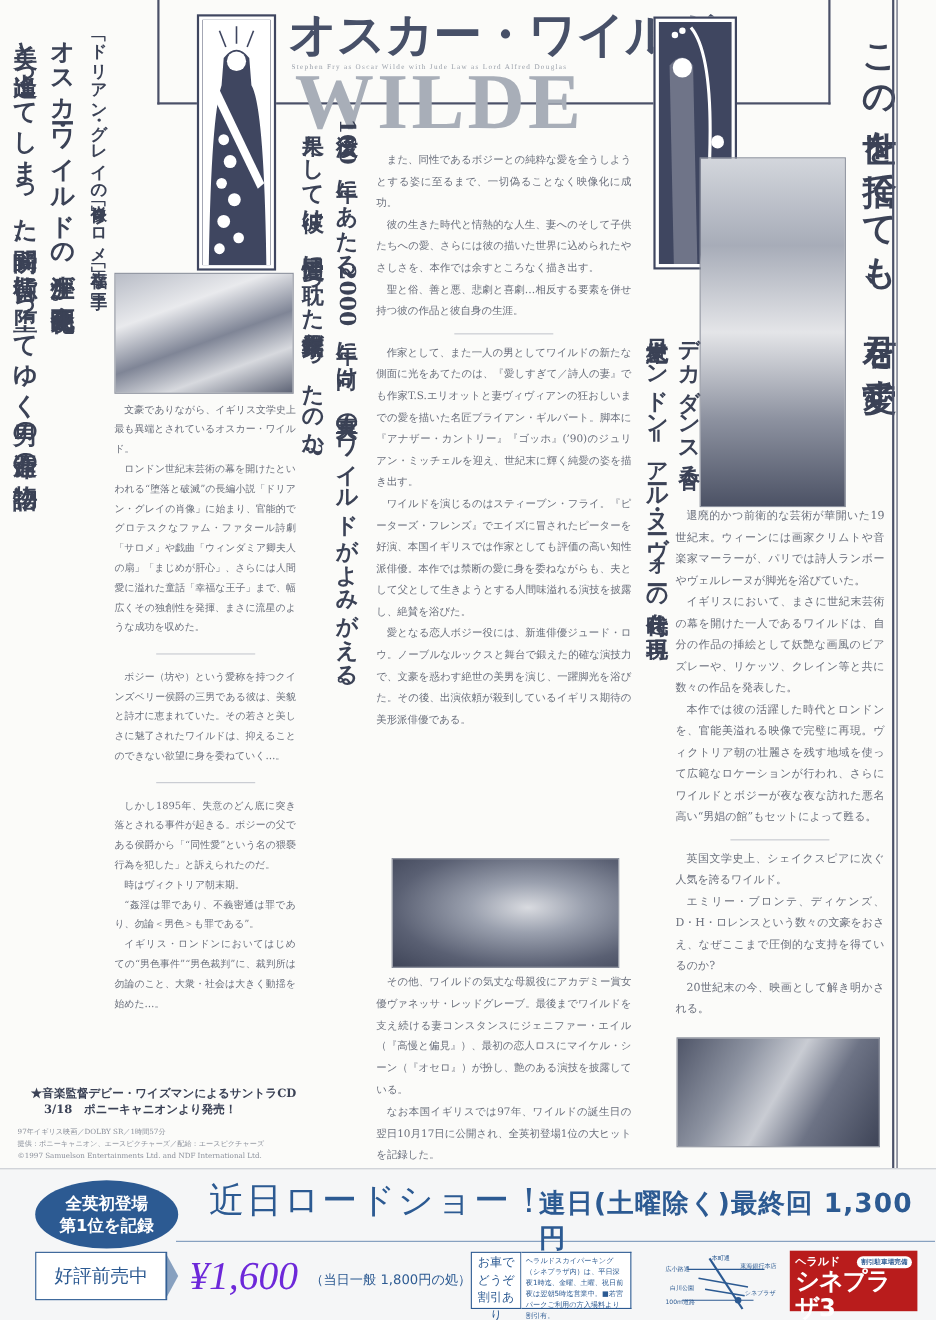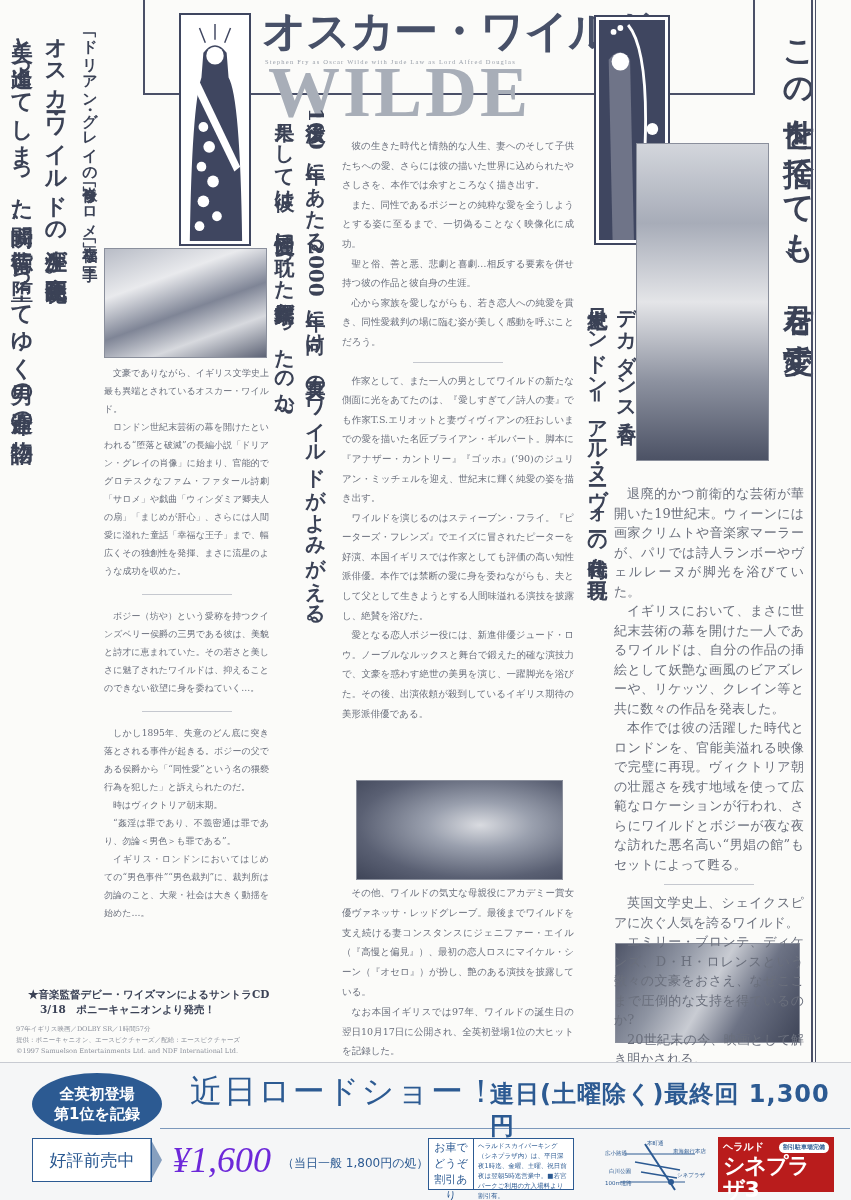--- a/index.html
+++ b/index.html
@@ -44,21 +44,21 @@
   .photo-garden { left: 615px; top: 943px; width: 185px; height: 100px; background: linear-gradient(120deg, #4f5568 0%, #8e94a2 30%, #c9ccd3 50%, #6d7385 70%, #3e4457 100%); }
 
   
   .body { position: absolute; font-size: 9px; line-height: 18px; color: #6a6f7c; font-family: "DejaVu Serif", serif; text-align: justify; }
   .body p { text-indent: 1em; }
   .sep { height: 1px; width: 90px; background: #c5c8cf; margin: 14px auto 12px auto; }
 
   .col-left { left: 104px; top: 364px; width: 165px; }
   .col-mid { left: 342px; top: 136px; width: 232px; font-size: 9.5px; line-height: 19.6px; }
   .col-mid2 { left: 342px; top: 883px; width: 232px; font-size: 9.5px; line-height: 19.8px; }
-  .col-right { left: 614px; top: 484px; width: 190px; font-size: 13px; line-height: 19.5px; }
+  .col-right { left: 614px; top: 460px; width: 190px; font-size: 10px; line-height: 19.5px; }
 
   
   .cd-note { left: 28px; top: 987px; font-size: 10.5px; font-weight: bold; color: #3b4256; line-height: 15px; }
   .small-credits { left: 16px; top: 1024px; font-size: 6.5px; color: #8a8f9a; line-height: 11px; }
 
   
   .bottom-band { left: 0; top: 1062px; width: 851px; height: 138px; background: #f5f6f7; border-top: 1px solid #c8cbd2; }
   .badge-oval { left: 32px; top: 1073px; width: 130px; height: 62px; border-radius: 50%; background: #2c5a92; color: #fff; text-align: center; font-family: "DejaVu Sans", sans-serif; font-weight: bold; font-size: 15px; line-height: 20px; padding-top: 11px; }
   .roadshow { left: 190px; top: 1070px; font-size: 32px; color: #2c5a92; font-family: "DejaVu Serif", serif; letter-spacing: 2px; }
   .final-show { left: 490px; top: 1078px; font-size: 24px; font-weight: bold; color: #2c5a92; font-family: "DejaVu Sans", sans-serif; letter-spacing: 1px; }
@@ -157,24 +157,23 @@
   <div class="sep"></div>
   <p>ボジー（坊や）という愛称を持つクインズベリー侯爵の三男である彼は、美貌と詩才に恵まれていた。その若さと美しさに魅了されたワイルドは、抑えることのできない欲望に身を委ねていく…。</p>
   <div class="sep"></div>
   <p>しかし1895年、失意のどん底に突き落とされる事件が起きる。ボジーの父である侯爵から「“同性愛”という名の猥褻行為を犯した」と訴えられたのだ。</p>
   <p>時はヴィクトリア朝末期。</p>
   <p>“姦淫は罪であり、不義密通は罪であり、勿論＜男色＞も罪である”。</p>
   <p>イギリス・ロンドンにおいてはじめての“男色事件”“男色裁判”に、裁判所は勿論のこと、大衆・社会は大きく動揺を始めた…。</p>
 </div>
 
 <div class="body col-mid">
+  <p>また、同性であるボジーとの純粋な愛を全うしようとする姿に至るまで、一切偽ることなく映像化に成功。</p>
   <p>彼の生きた時代と情熱的な人生、妻へのそして子供たちへの愛、さらには彼の描いた世界に込められたやさしさを、本作では余すところなく描き出す。</p>
-  <p>また、同性であるボジーとの純粋な愛を全うしようとする姿に至るまで、一切偽ることなく映像化に成功。</p>
   <p>聖と俗、善と悪、悲劇と喜劇…相反する要素を併せ持つ彼の作品と彼自身の生涯。</p>
-  <p>心から家族を愛しながらも、若き恋人への純愛を貫き、同性愛裁判の場に臨む姿が美しく感動を呼ぶことだろう。</p>
   <div class="sep" style="margin:10px auto 8px auto;"></div>
   <p>作家として、また一人の男としてワイルドの新たな側面に光をあてたのは、『愛しすぎて／詩人の妻』でも作家T.S.エリオットと妻ヴィヴィアンの狂おしいまでの愛を描いた名匠ブライアン・ギルバート。脚本に『アナザー・カントリー』『ゴッホ』(’90)のジュリアン・ミッチェルを迎え、世紀末に輝く純愛の姿を描き出す。</p>
   <p>ワイルドを演じるのはスティーブン・フライ。『ピーターズ・フレンズ』でエイズに冒されたピーターを好演、本国イギリスでは作家としても評価の高い知性派俳優。本作では禁断の愛に身を委ねながらも、夫として父として生きようとする人間味溢れる演技を披露し、絶賛を浴びた。</p>
   <p>愛となる恋人ボジー役には、新進俳優ジュード・ロウ。ノーブルなルックスと舞台で鍛えた的確な演技力で、文豪を惑わす絶世の美男を演じ、一躍脚光を浴びた。その後、出演依頼が殺到しているイギリス期待の美形派俳優である。</p>
 </div>
 <div class="body col-mid2">
   <p>その他、ワイルドの気丈な母親役にアカデミー賞女優ヴァネッサ・レッドグレーブ。最後までワイルドを支え続ける妻コンスタンスにジェニファー・エイル（『高慢と偏見』）、最初の恋人ロスにマイケル・シーン（『オセロ』）が扮し、艶のある演技を披露している。</p>
   <p>なお本国イギリスでは97年、ワイルドの誕生日の翌日10月17日に公開され、全英初登場1位の大ヒットを記録した。</p>
 </div>
 

